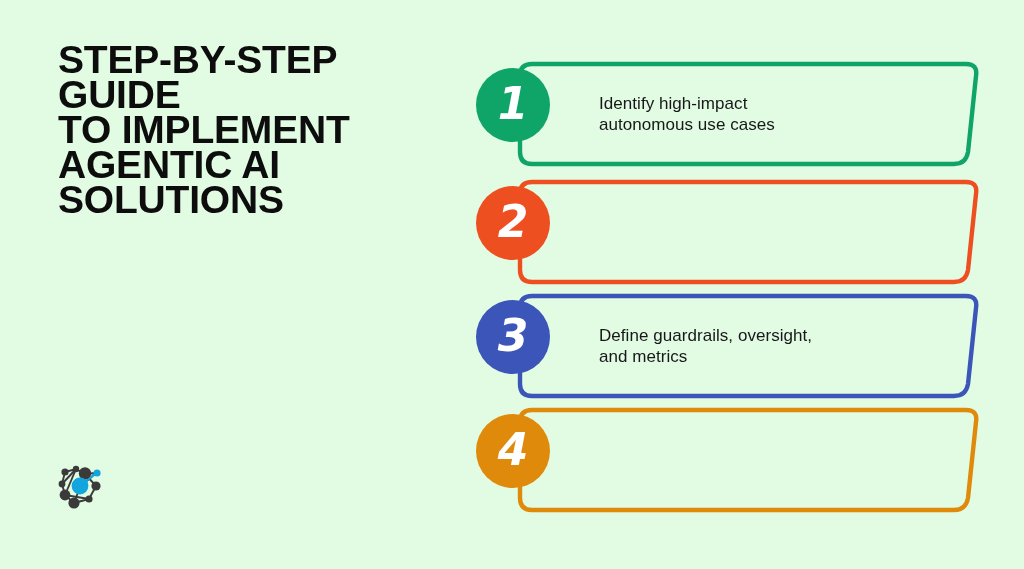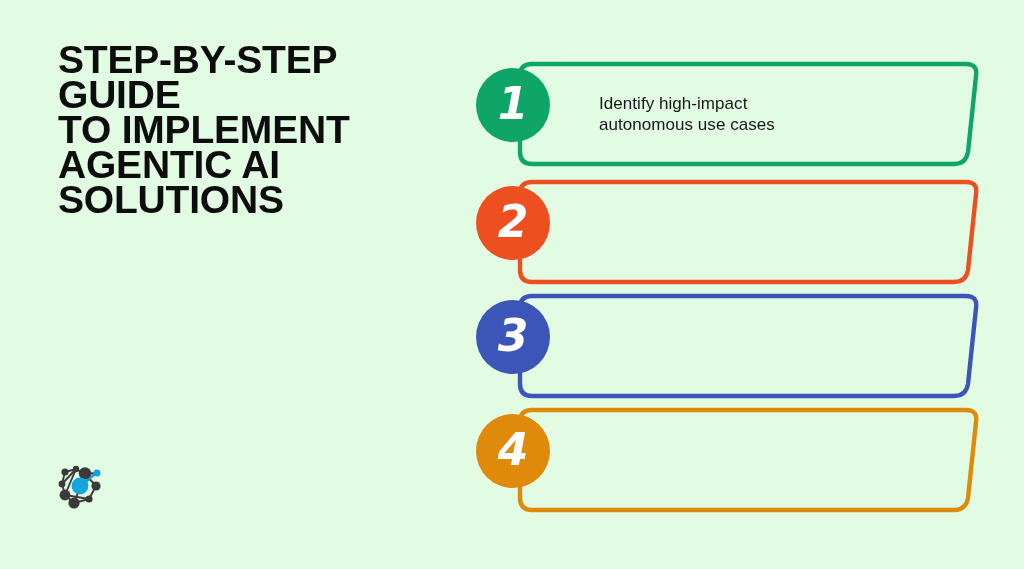--- a/index.html
+++ b/index.html
@@ -177,20 +177,22 @@
     </div>
 
     <div class="step step-2">
       <svg class="step-shape" viewBox="0 0 510 124">
         <path d="M60 12 Q48 12 48 24 L48 100 Q48 112 60 112
                  L482 112 Q494 112 496 100 L504 24 Q506 12 494 12 Z" fill="none" stroke="#3b56b8" stroke-width="4.4" stroke-linejoin="round"></path>
       </svg>
       <div class="badge" style="background:#3b56b8">
         <span class="badge-num">3</span>
       </div>
+      <div class="step-text">Define guardrails, oversight,
+and metrics</div>
     </div>
 
     <div class="step step-3">
       <svg class="step-shape" viewBox="0 0 510 124">
         <path d="M60 12 Q48 12 48 24 L48 100 Q48 112 60 112
                  L482 112 Q494 112 496 100 L504 24 Q506 12 494 12 Z" fill="none" stroke="#e08a0c" stroke-width="4.4" stroke-linejoin="round"></path>
       </svg>
       <div class="badge" style="background:#e08a0c">
         <span class="badge-num">4</span>
       </div>

